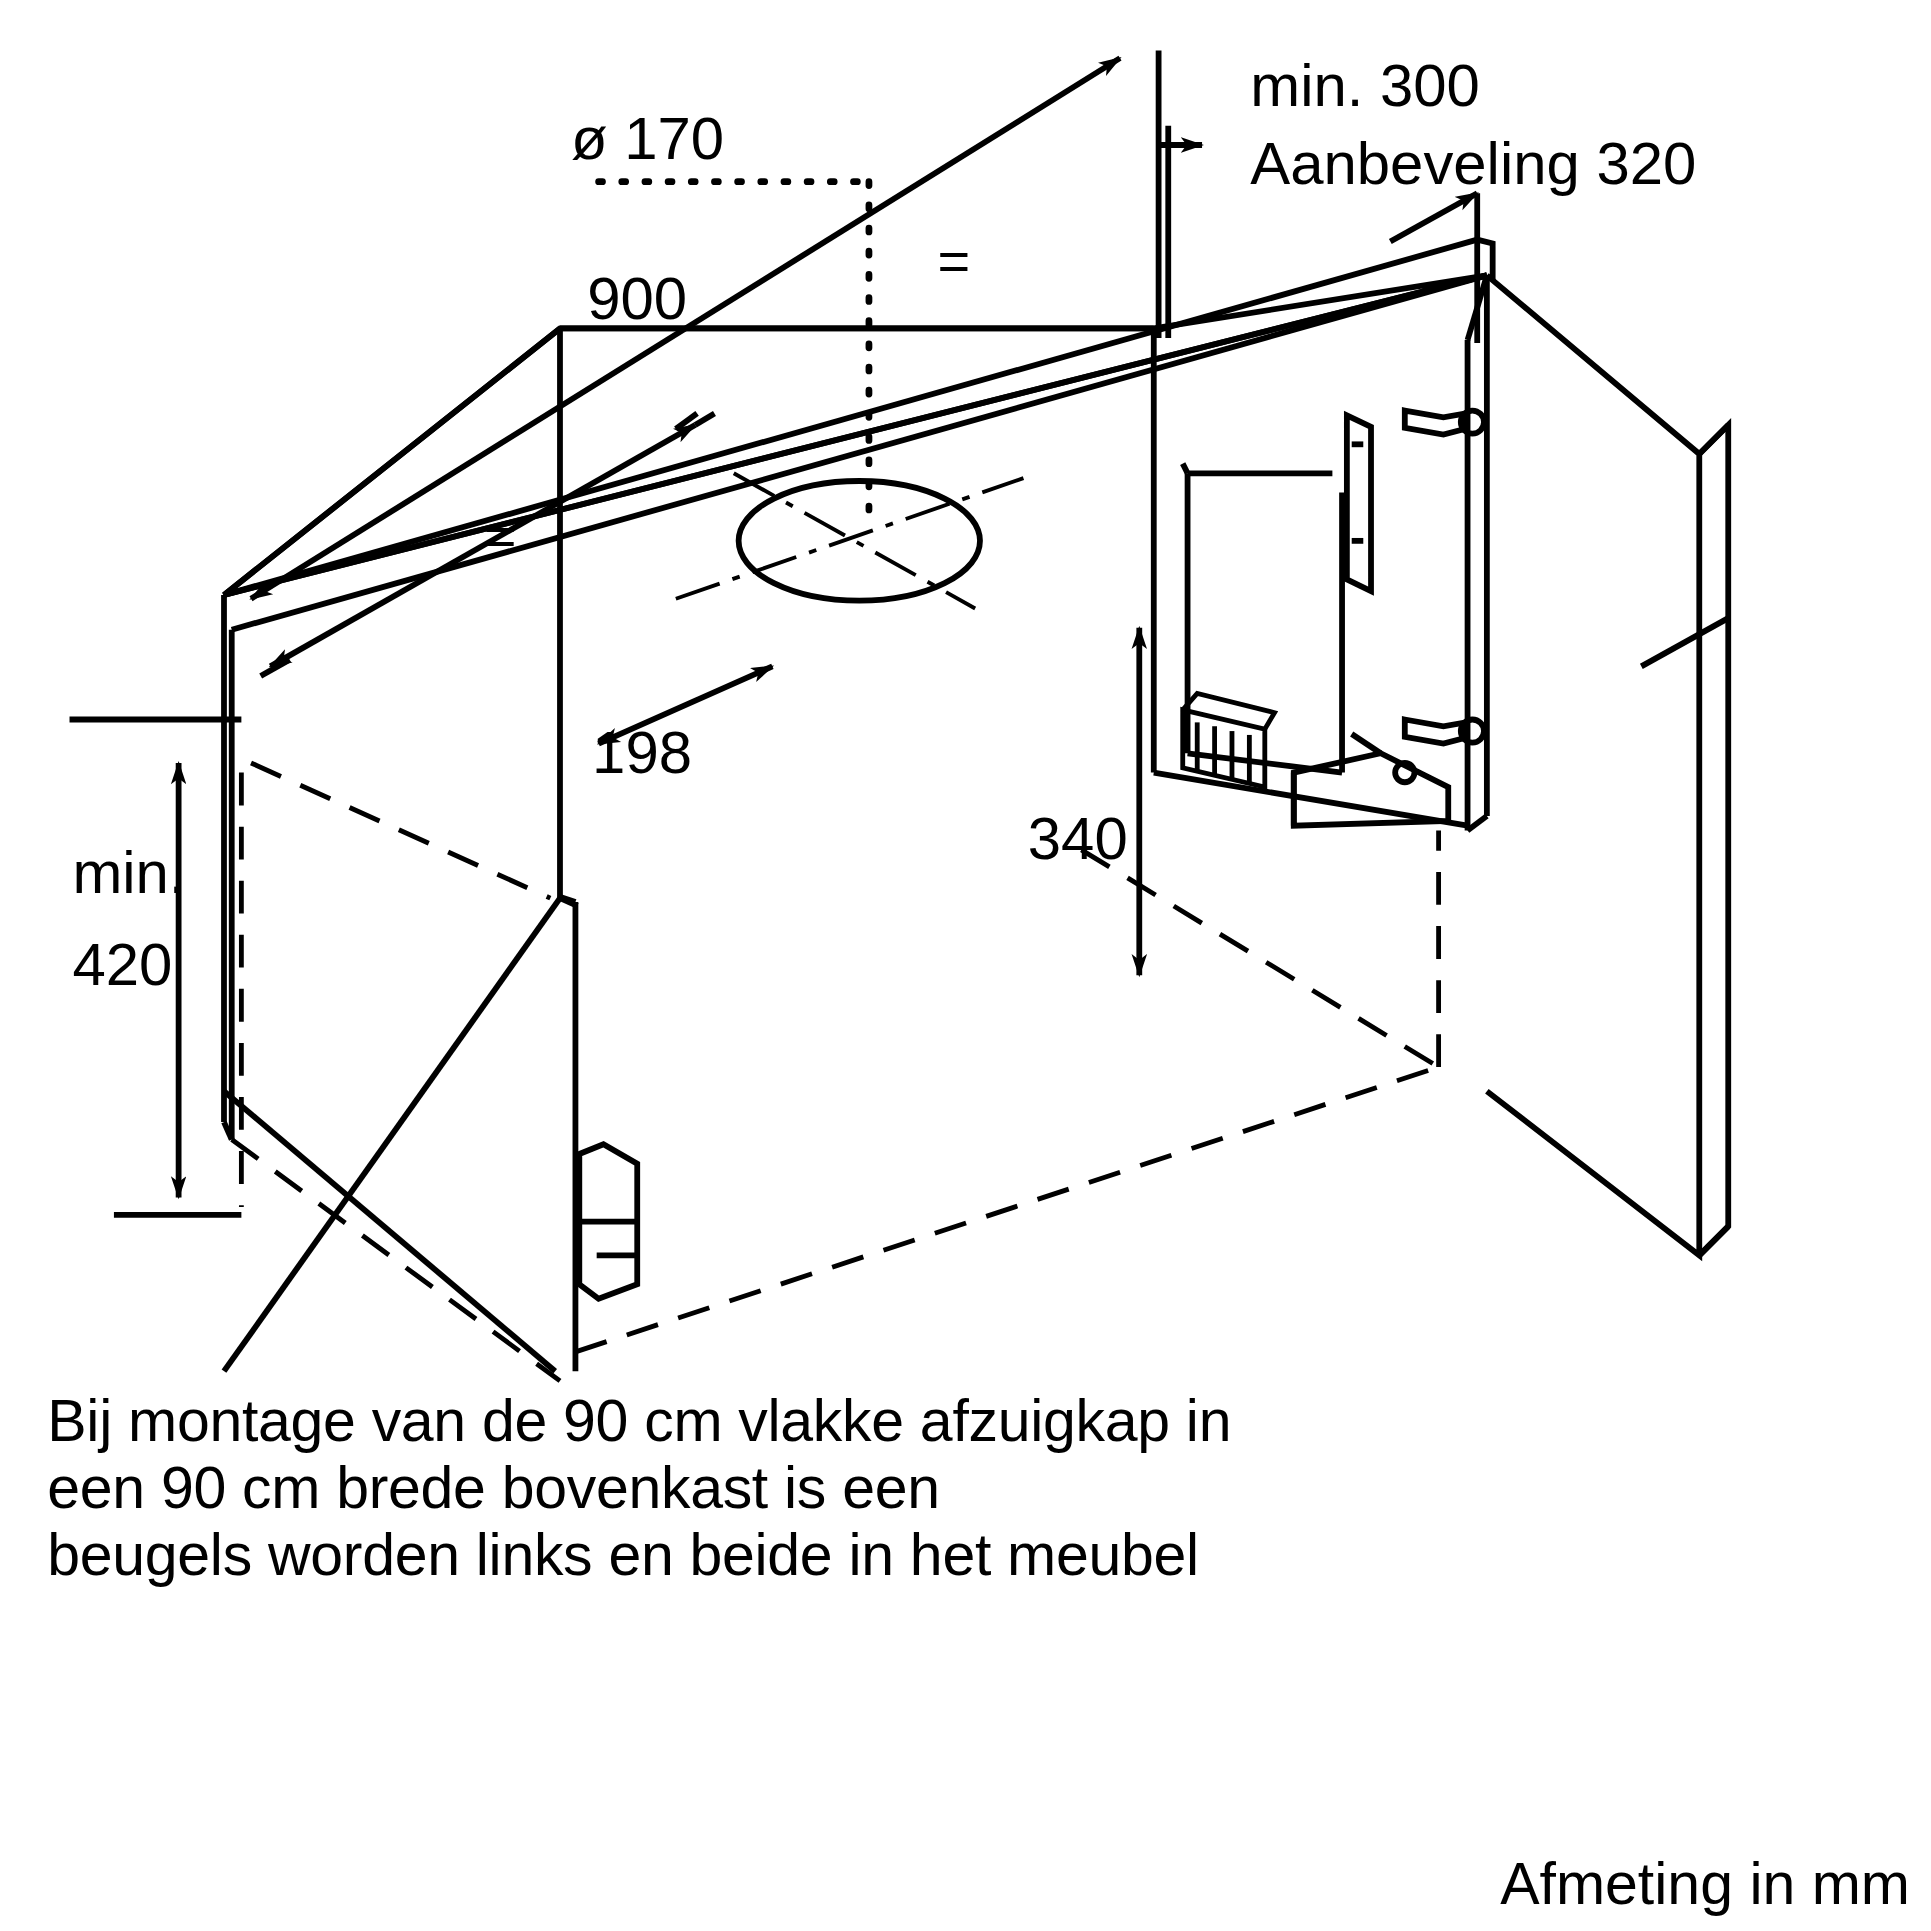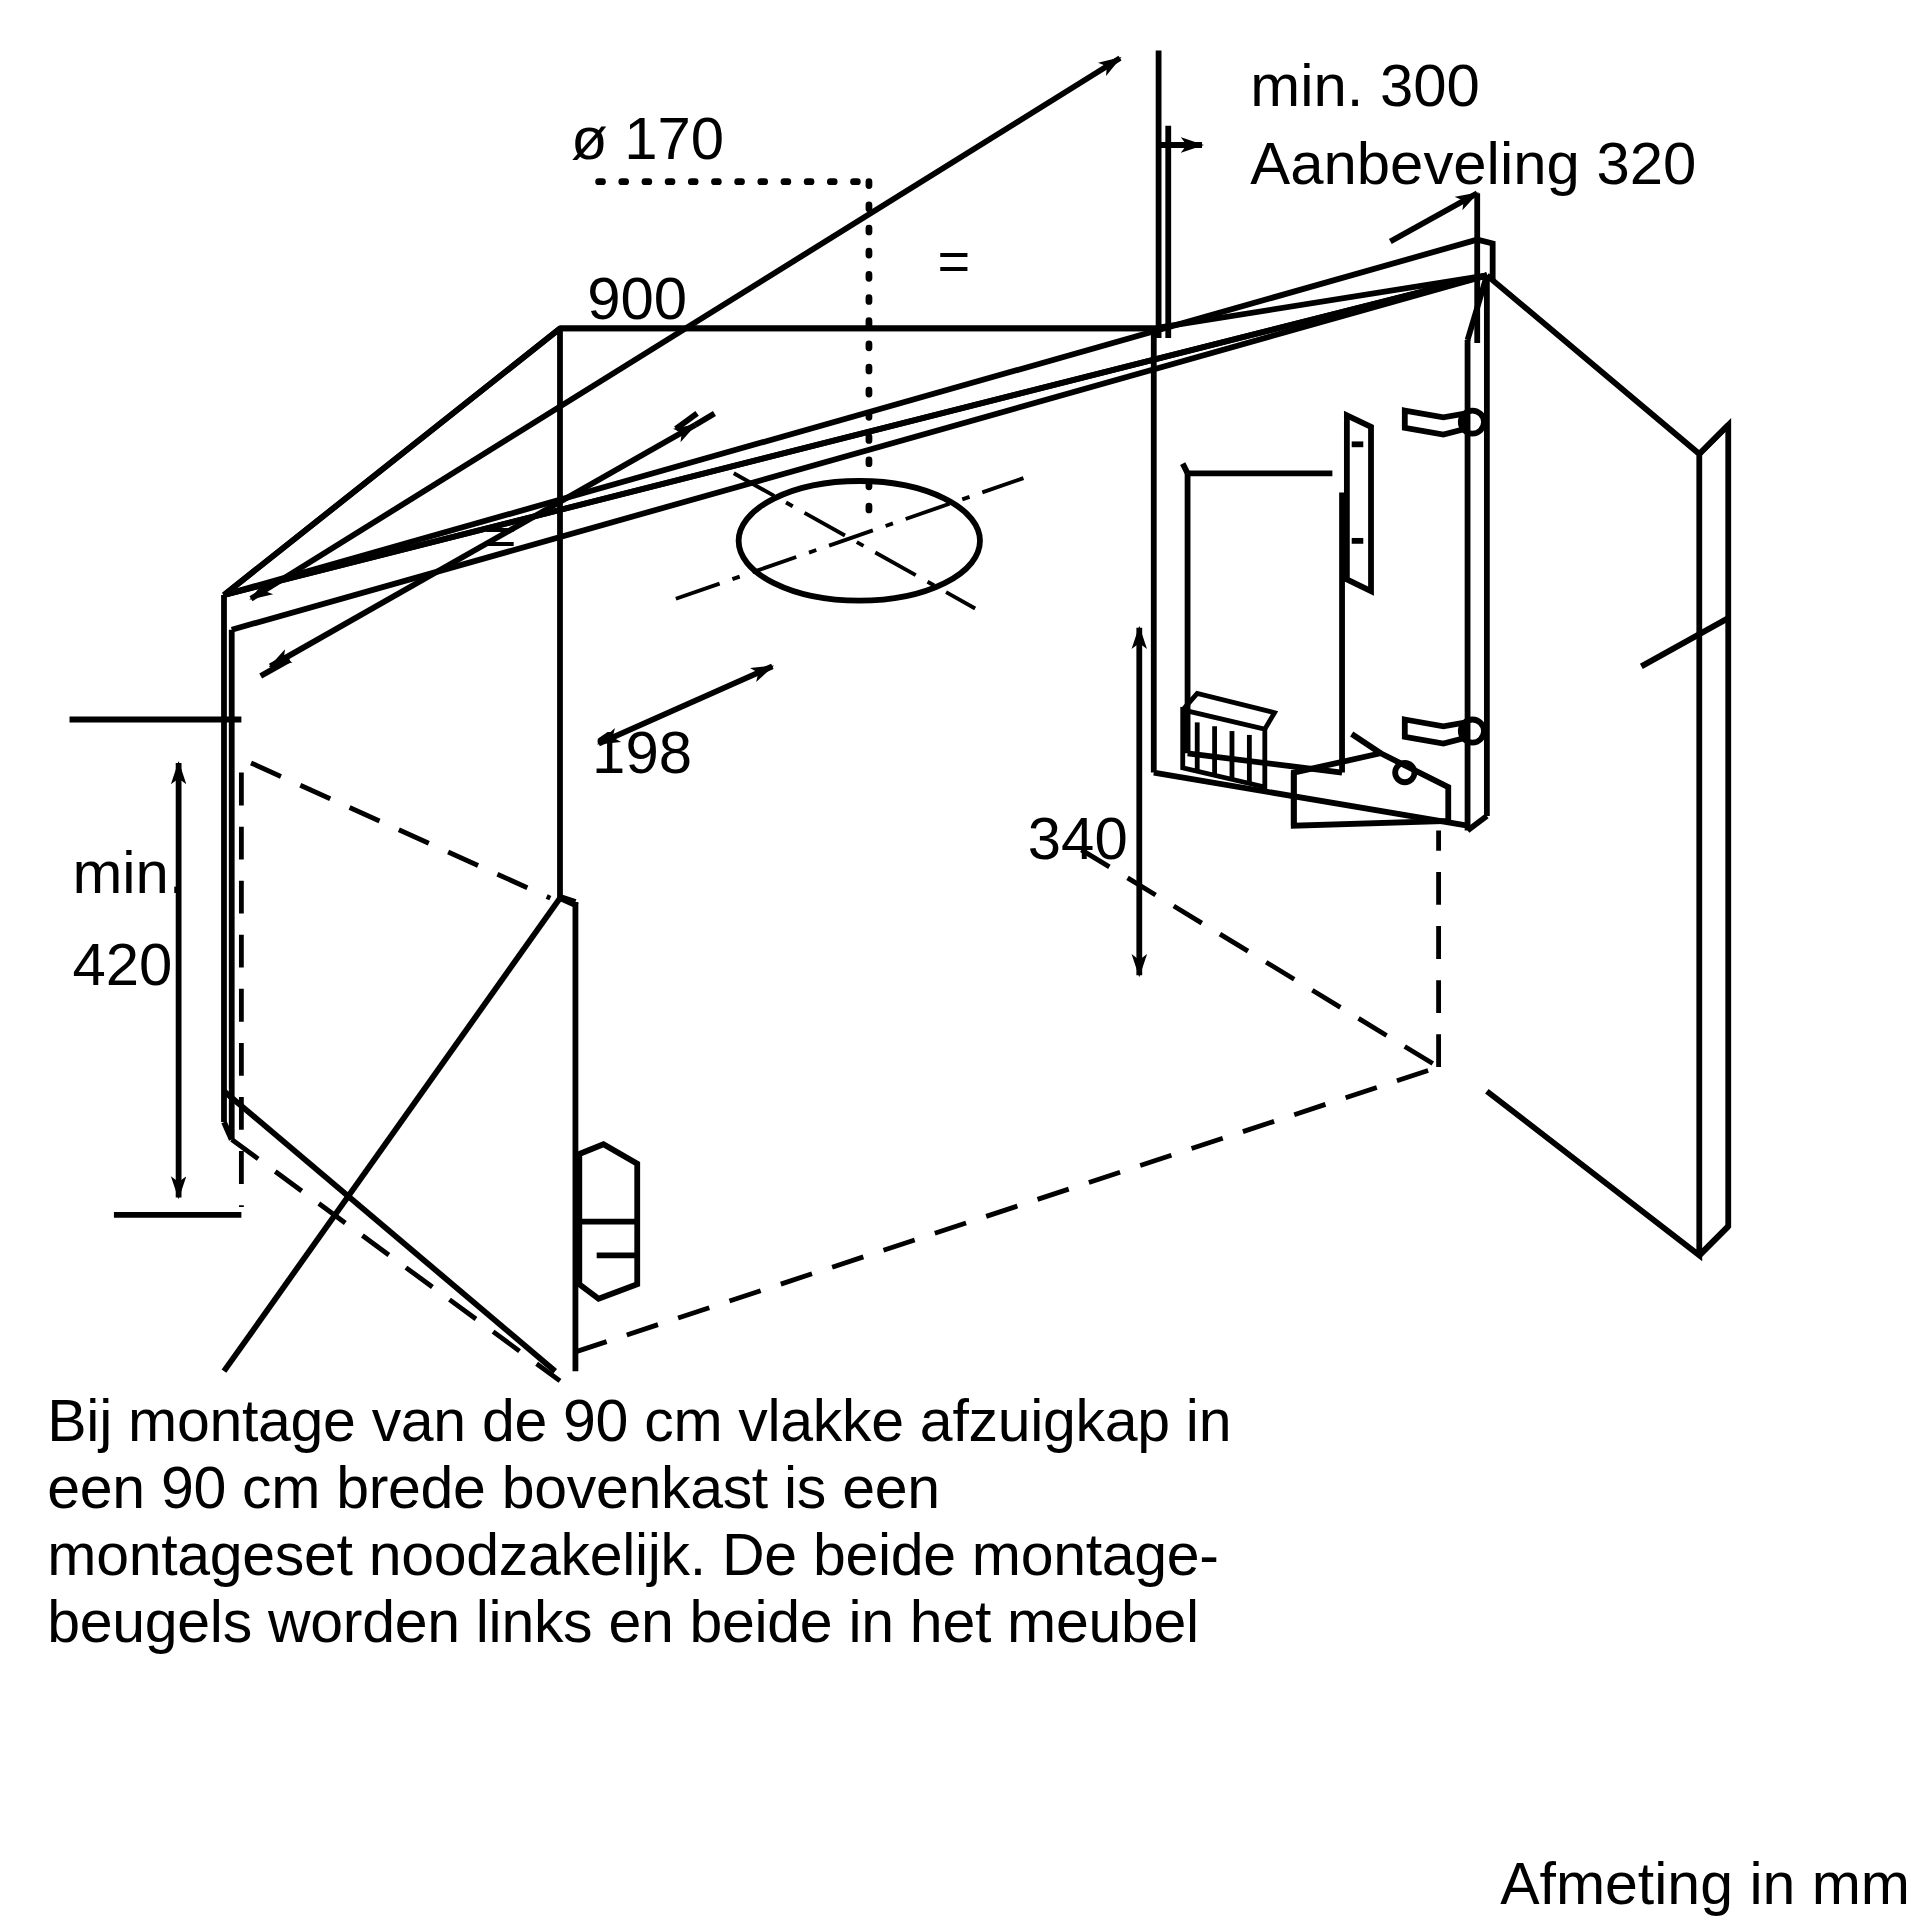--- a/index.html
+++ b/index.html
@@ -223,20 +223,19 @@
     <g fill="none" stroke="#000" stroke-width="6">
       <path d="M600,1195 L625,1185 L660,1205 L660,1330 L620,1345 L600,1330 Z"></path>
       <path d="M600,1265 L660,1265"></path>
       <path d="M618,1300 L660,1300"></path>
     </g>
   </svg>
 
   <div class="caption-block">
     <div class="caption-line">Bij montage van de 90 cm vlakke afzuigkap in</div>
     <div class="caption-line">een 90 cm brede bovenkast is een</div>
-    <div class="caption-line">montageset noodzakelijk. De beide montage-</div>
     <div class="caption-line">beugels worden links en beide in het meubel</div>
   </div>
 
   <div class="footer-note">Afmeting in mm</div>
 
 </div>
 
 
 </body></html>

